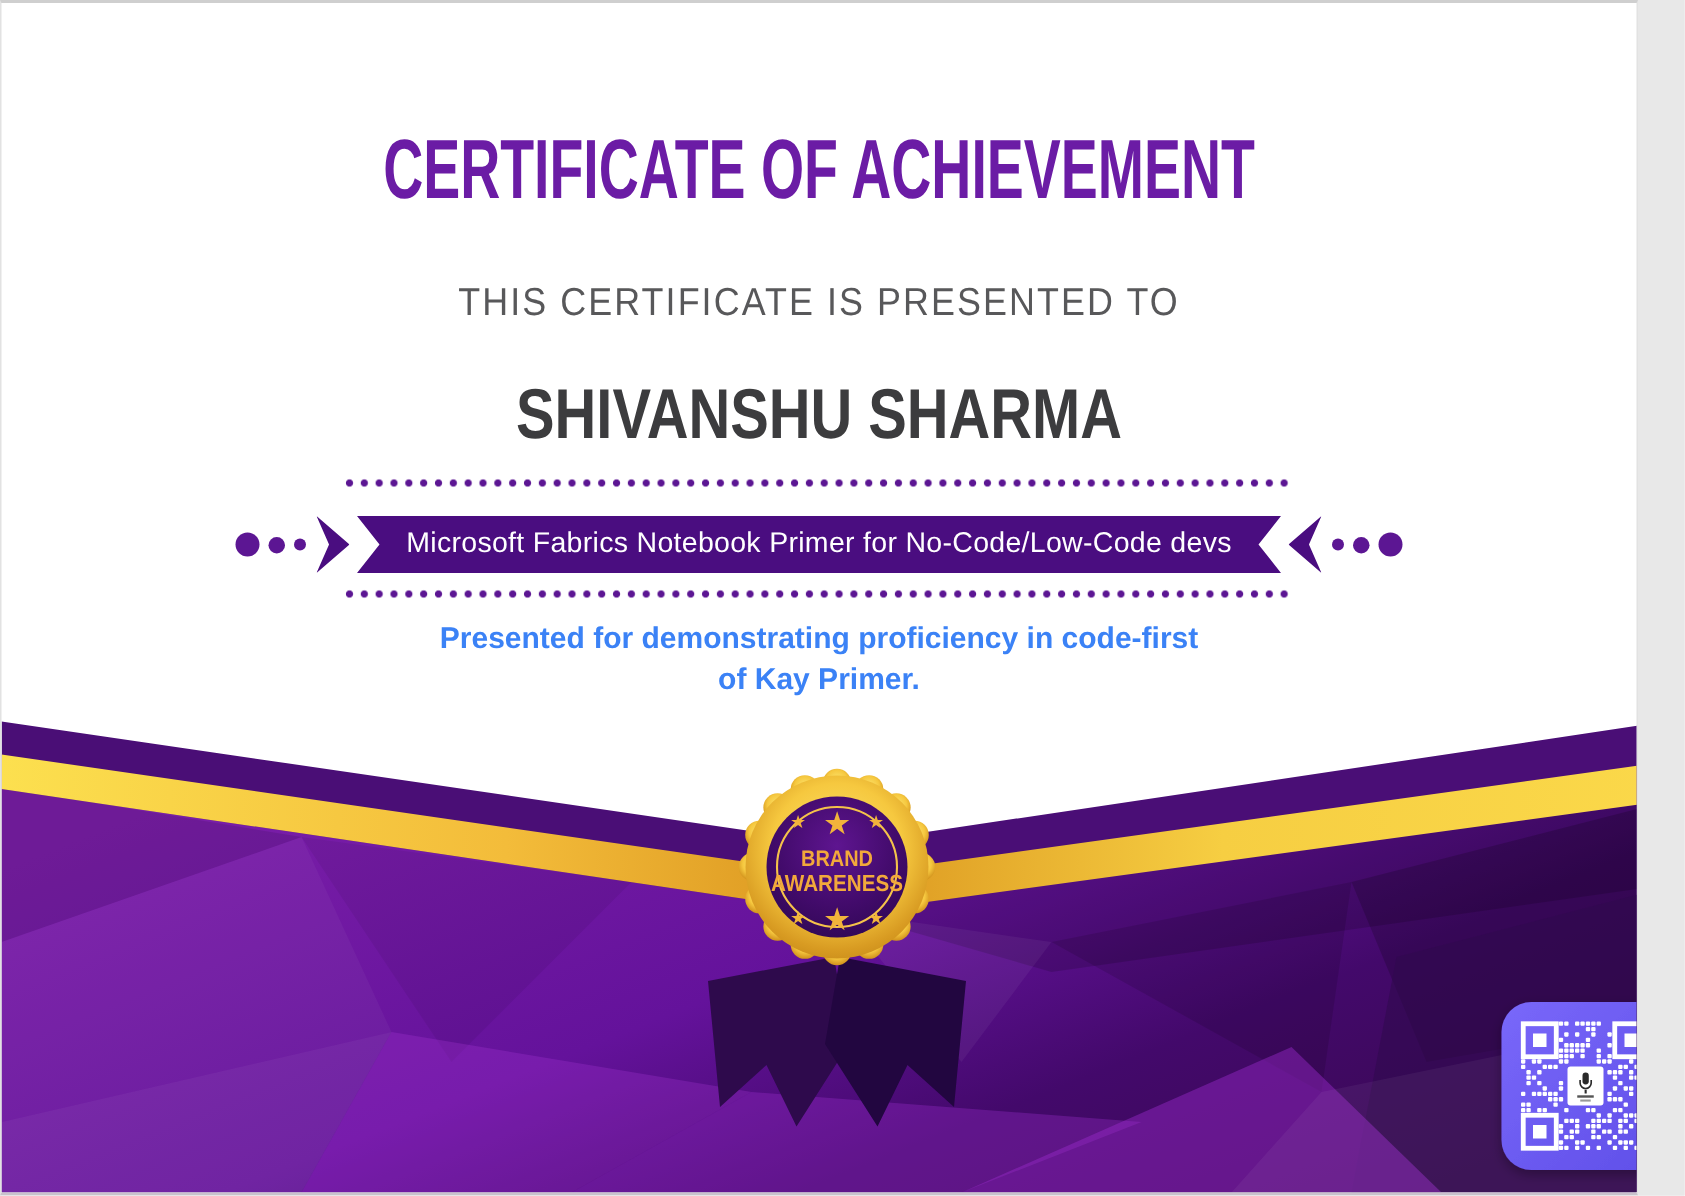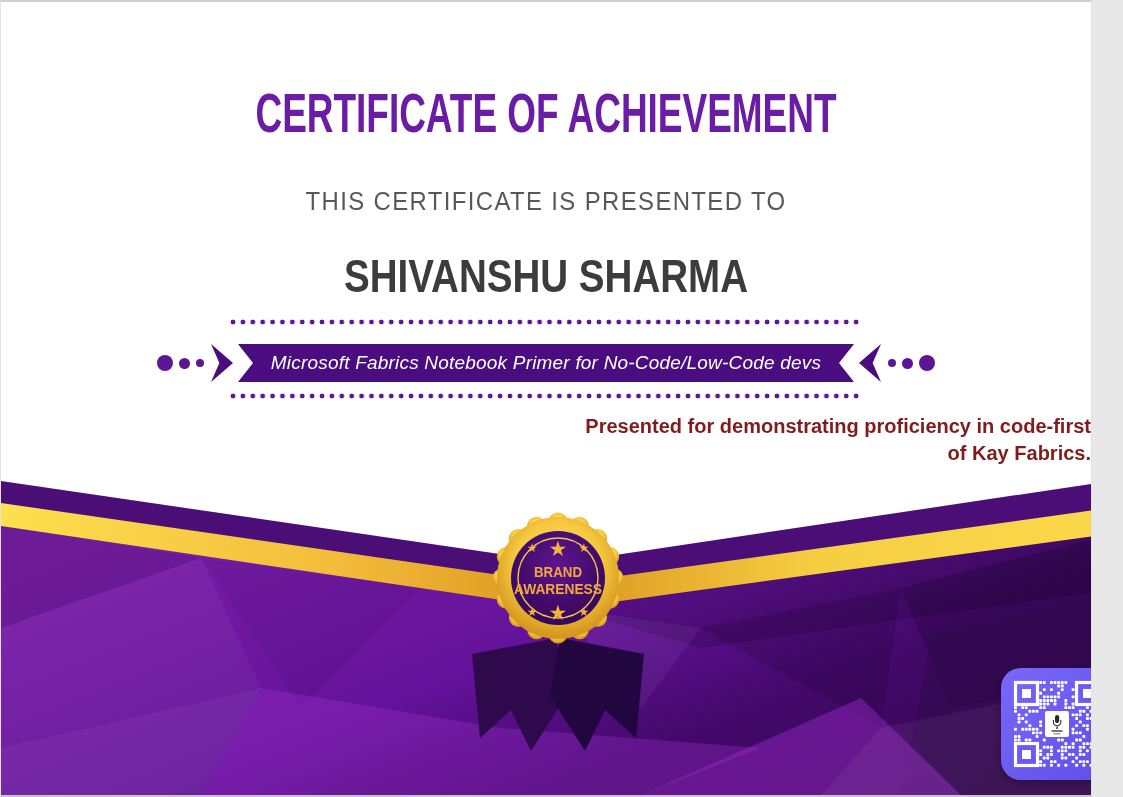--- a/index.html
+++ b/index.html
@@ -27,40 +27,40 @@
   .dotline {
     position:absolute; left:50%; transform:translateX(-50%);
     width:632px; height:6px; background-repeat:repeat-x;
     background-image:radial-gradient(circle at 3px 3px, #5C1693 2.1px, rgba(0,0,0,0) 2.7px);
     background-size:9.9px 6px;
   }
   .dotline.top { top:317px; }
   .dotline.bottom { top:391px; }
   .ribbon-row {
     position:absolute; top:341px; left:0; right:0; height:40px;
-    display:flex; align-items:center; justify-content:center;font-style:italic;
+    display:flex; align-items:center; justify-content:center;
   }
   .dot-group { display:flex; align-items:center; gap:6px; }
   .dot { border-radius:50%; background:#5C1693; flex:0 0 auto; }
   .dot.lg { width:16px; height:16px; }
   .dot.md { width:11px; height:11px; }
   .dot.sm { width:8px; height:8px; }
   .arrow { width:22px; height:38px; background:#4A0D80; flex:0 0 auto; }
   .arrow.left  { clip-path:polygon(0 0, 100% 50%, 0 100%, 38% 50%); margin:0 5px 0 7px; }
   .arrow.right { clip-path:polygon(100% 0, 62% 50%, 100% 100%, 0 50%); margin:0 7px 0 5px; }
   .band {
     height:38px; background:#4A0D80; color:#ffffff; flex:0 0 auto;
     display:flex; align-items:center; justify-content:center;
     padding:0 28px; min-width:560px;
     clip-path:polygon(0 0, 100% 0, calc(100% - 15px) 50%, 100% 100%, 0 100%, 15px 50%);
     font-size:19px; font-weight:500; letter-spacing:0.2px; white-space:nowrap;
   }
   .description {
-    position:absolute; top:411px; left:0; right:0; text-align:right;
-    font-size:20px; line-height:27px; font-weight:600; color:#7f1d1d;
+    position:absolute; top:411px; left:0; right:0; text-align:center;
+    font-size:20px; line-height:27px; font-weight:600; color:#3b82f6;
   }
   .bottom-art { position:absolute; left:0; bottom:0; width:1123px; height:347px; }
 </style>
 </head>
 <body>
 
 <div class="cert">
 
   <div class="title">CERTIFICATE OF ACHIEVEMENT</div>
 
@@ -83,21 +83,21 @@
       <span class="dot sm"></span>
       <span class="dot md"></span>
       <span class="dot lg"></span>
     </div>
   </div>
 
   <div class="dotline bottom"></div>
 
   <div class="description">
     <div>Presented for demonstrating proficiency in code-first</div>
-    <div>of Kay Fabrics.</div>
+    <div>of Kay Primer.</div>
   </div>
 
   <svg class="bottom-art" viewBox="0 0 1123 347">
     <defs>
       <linearGradient id="goldL" x1="0" y1="0" x2="1" y2="0">
         <stop offset="0" stop-color="#FCE04F"></stop>
           <stop offset="0.6" stop-color="#F3BC3A"></stop>
           <stop offset="1" stop-color="#DB961F"></stop>
       </linearGradient>
       <linearGradient id="goldR" x1="0" y1="0" x2="1" y2="0">

